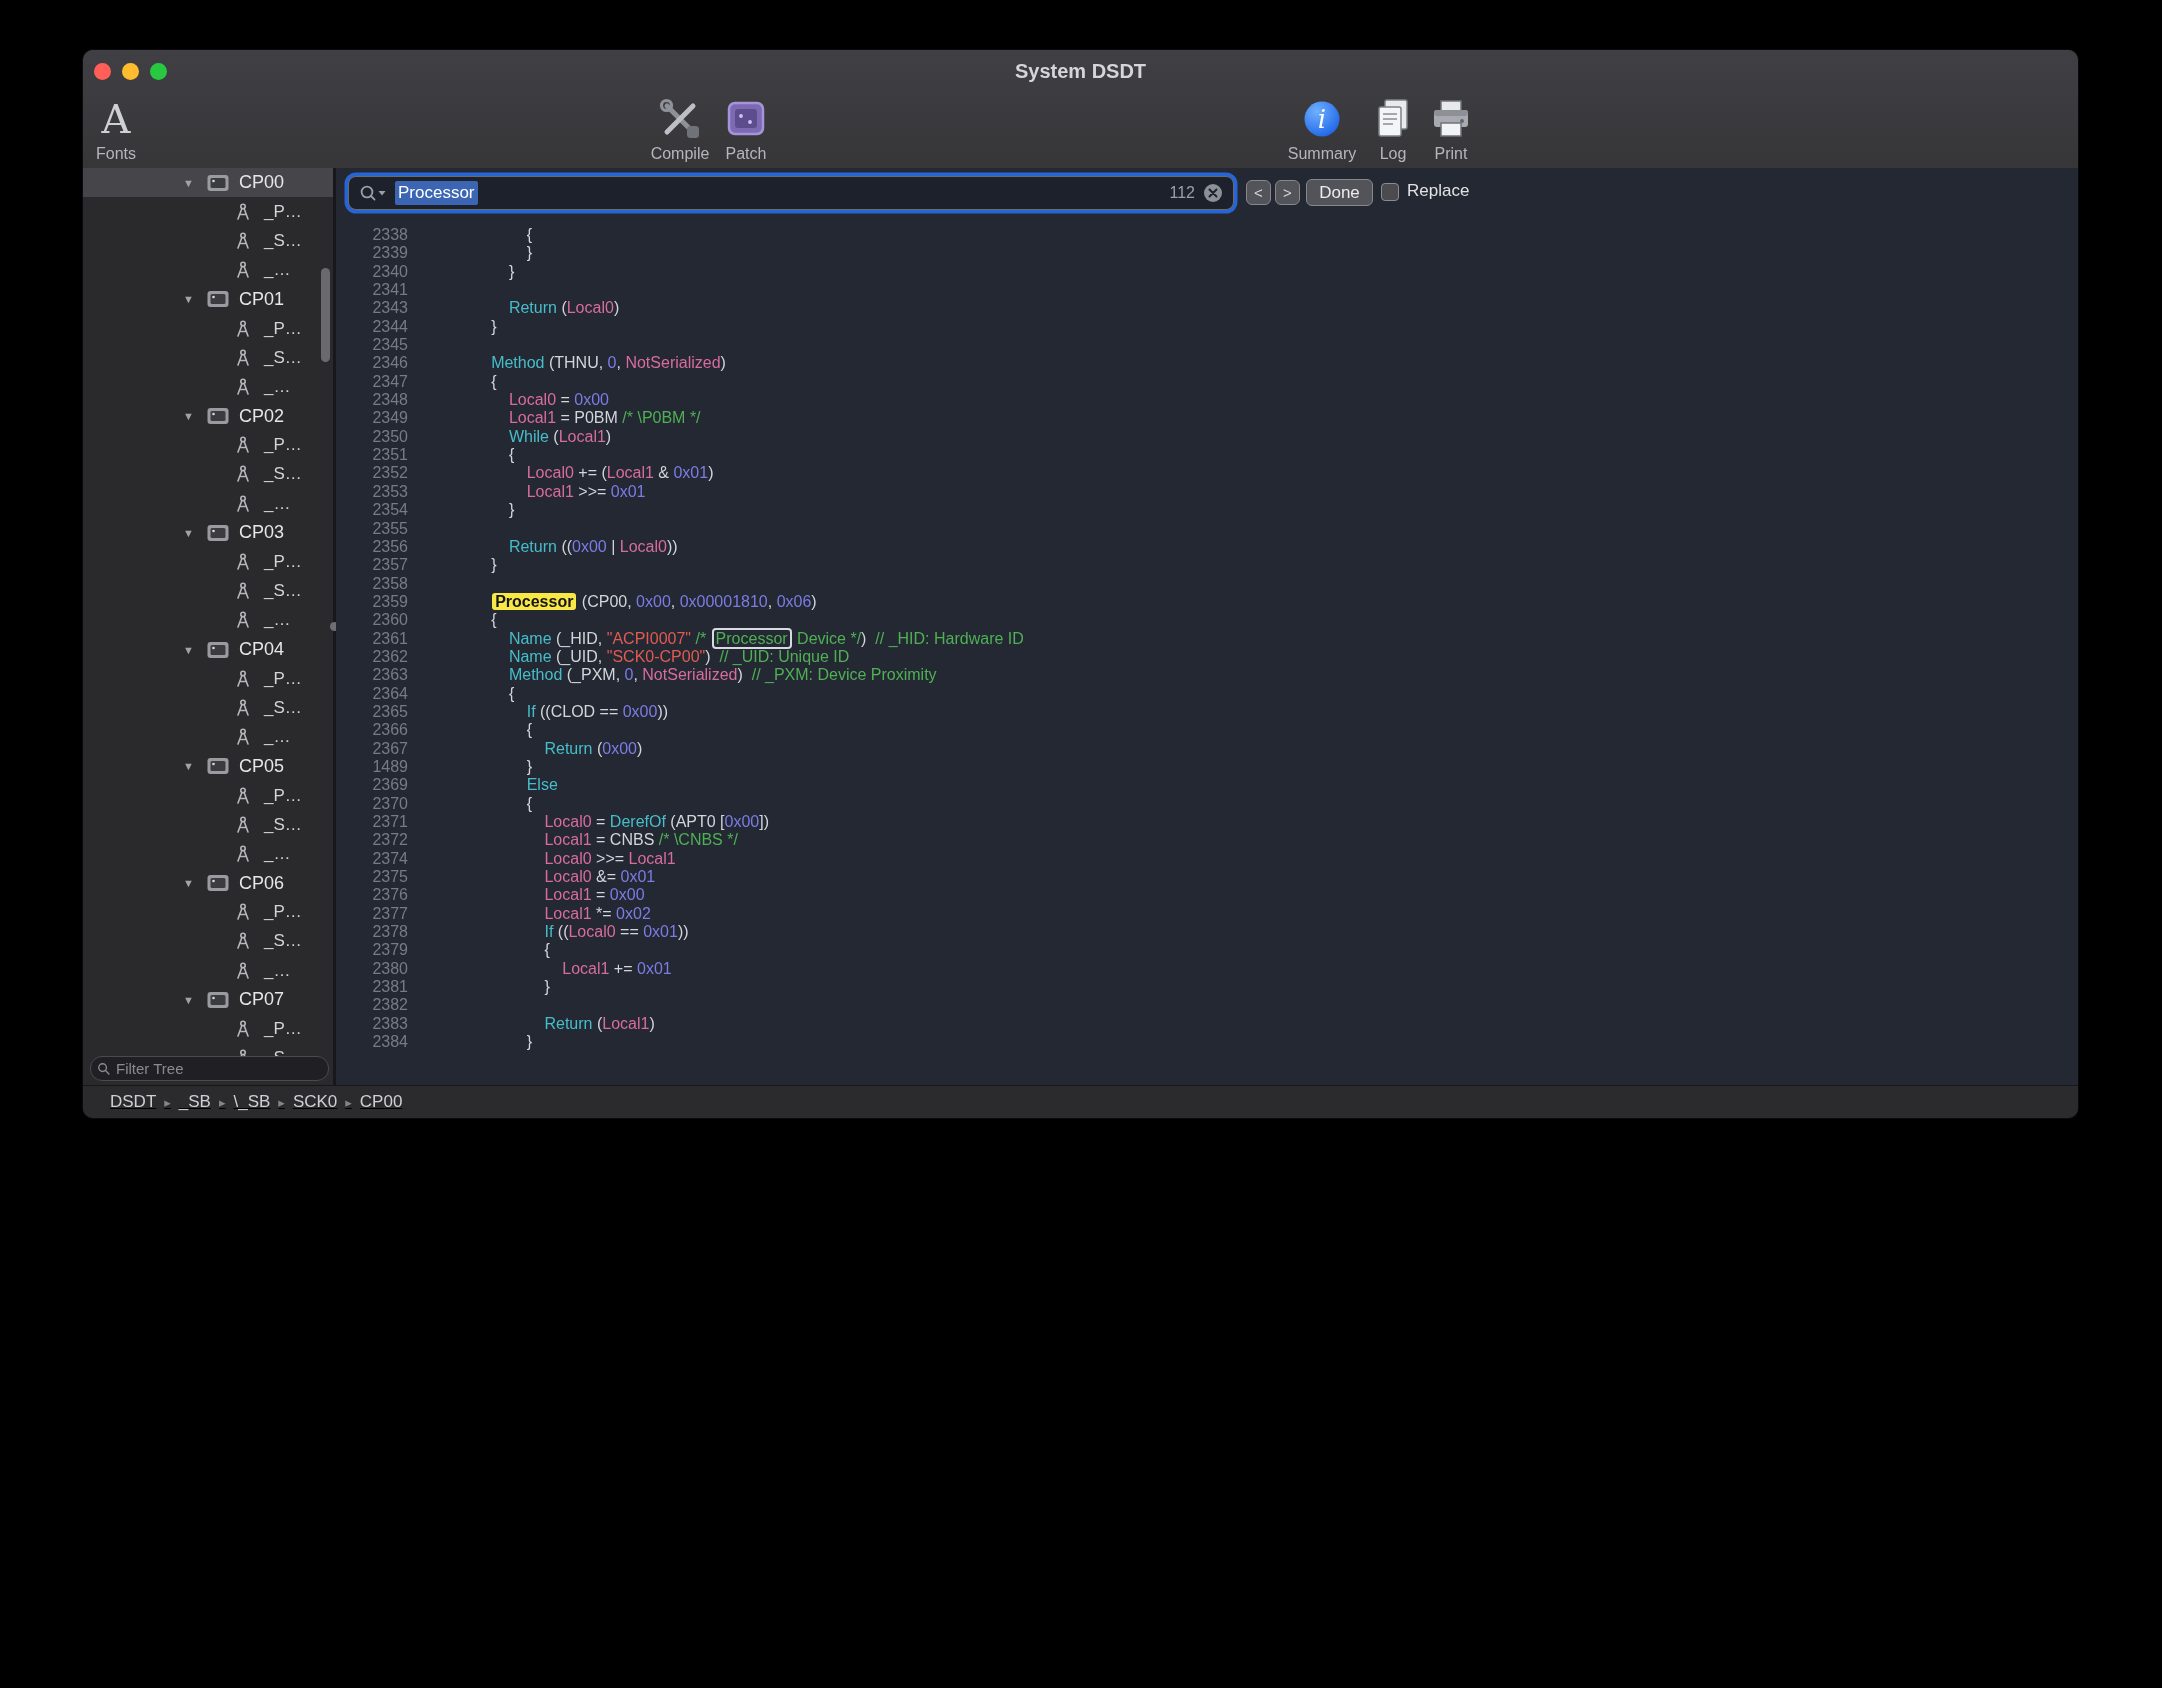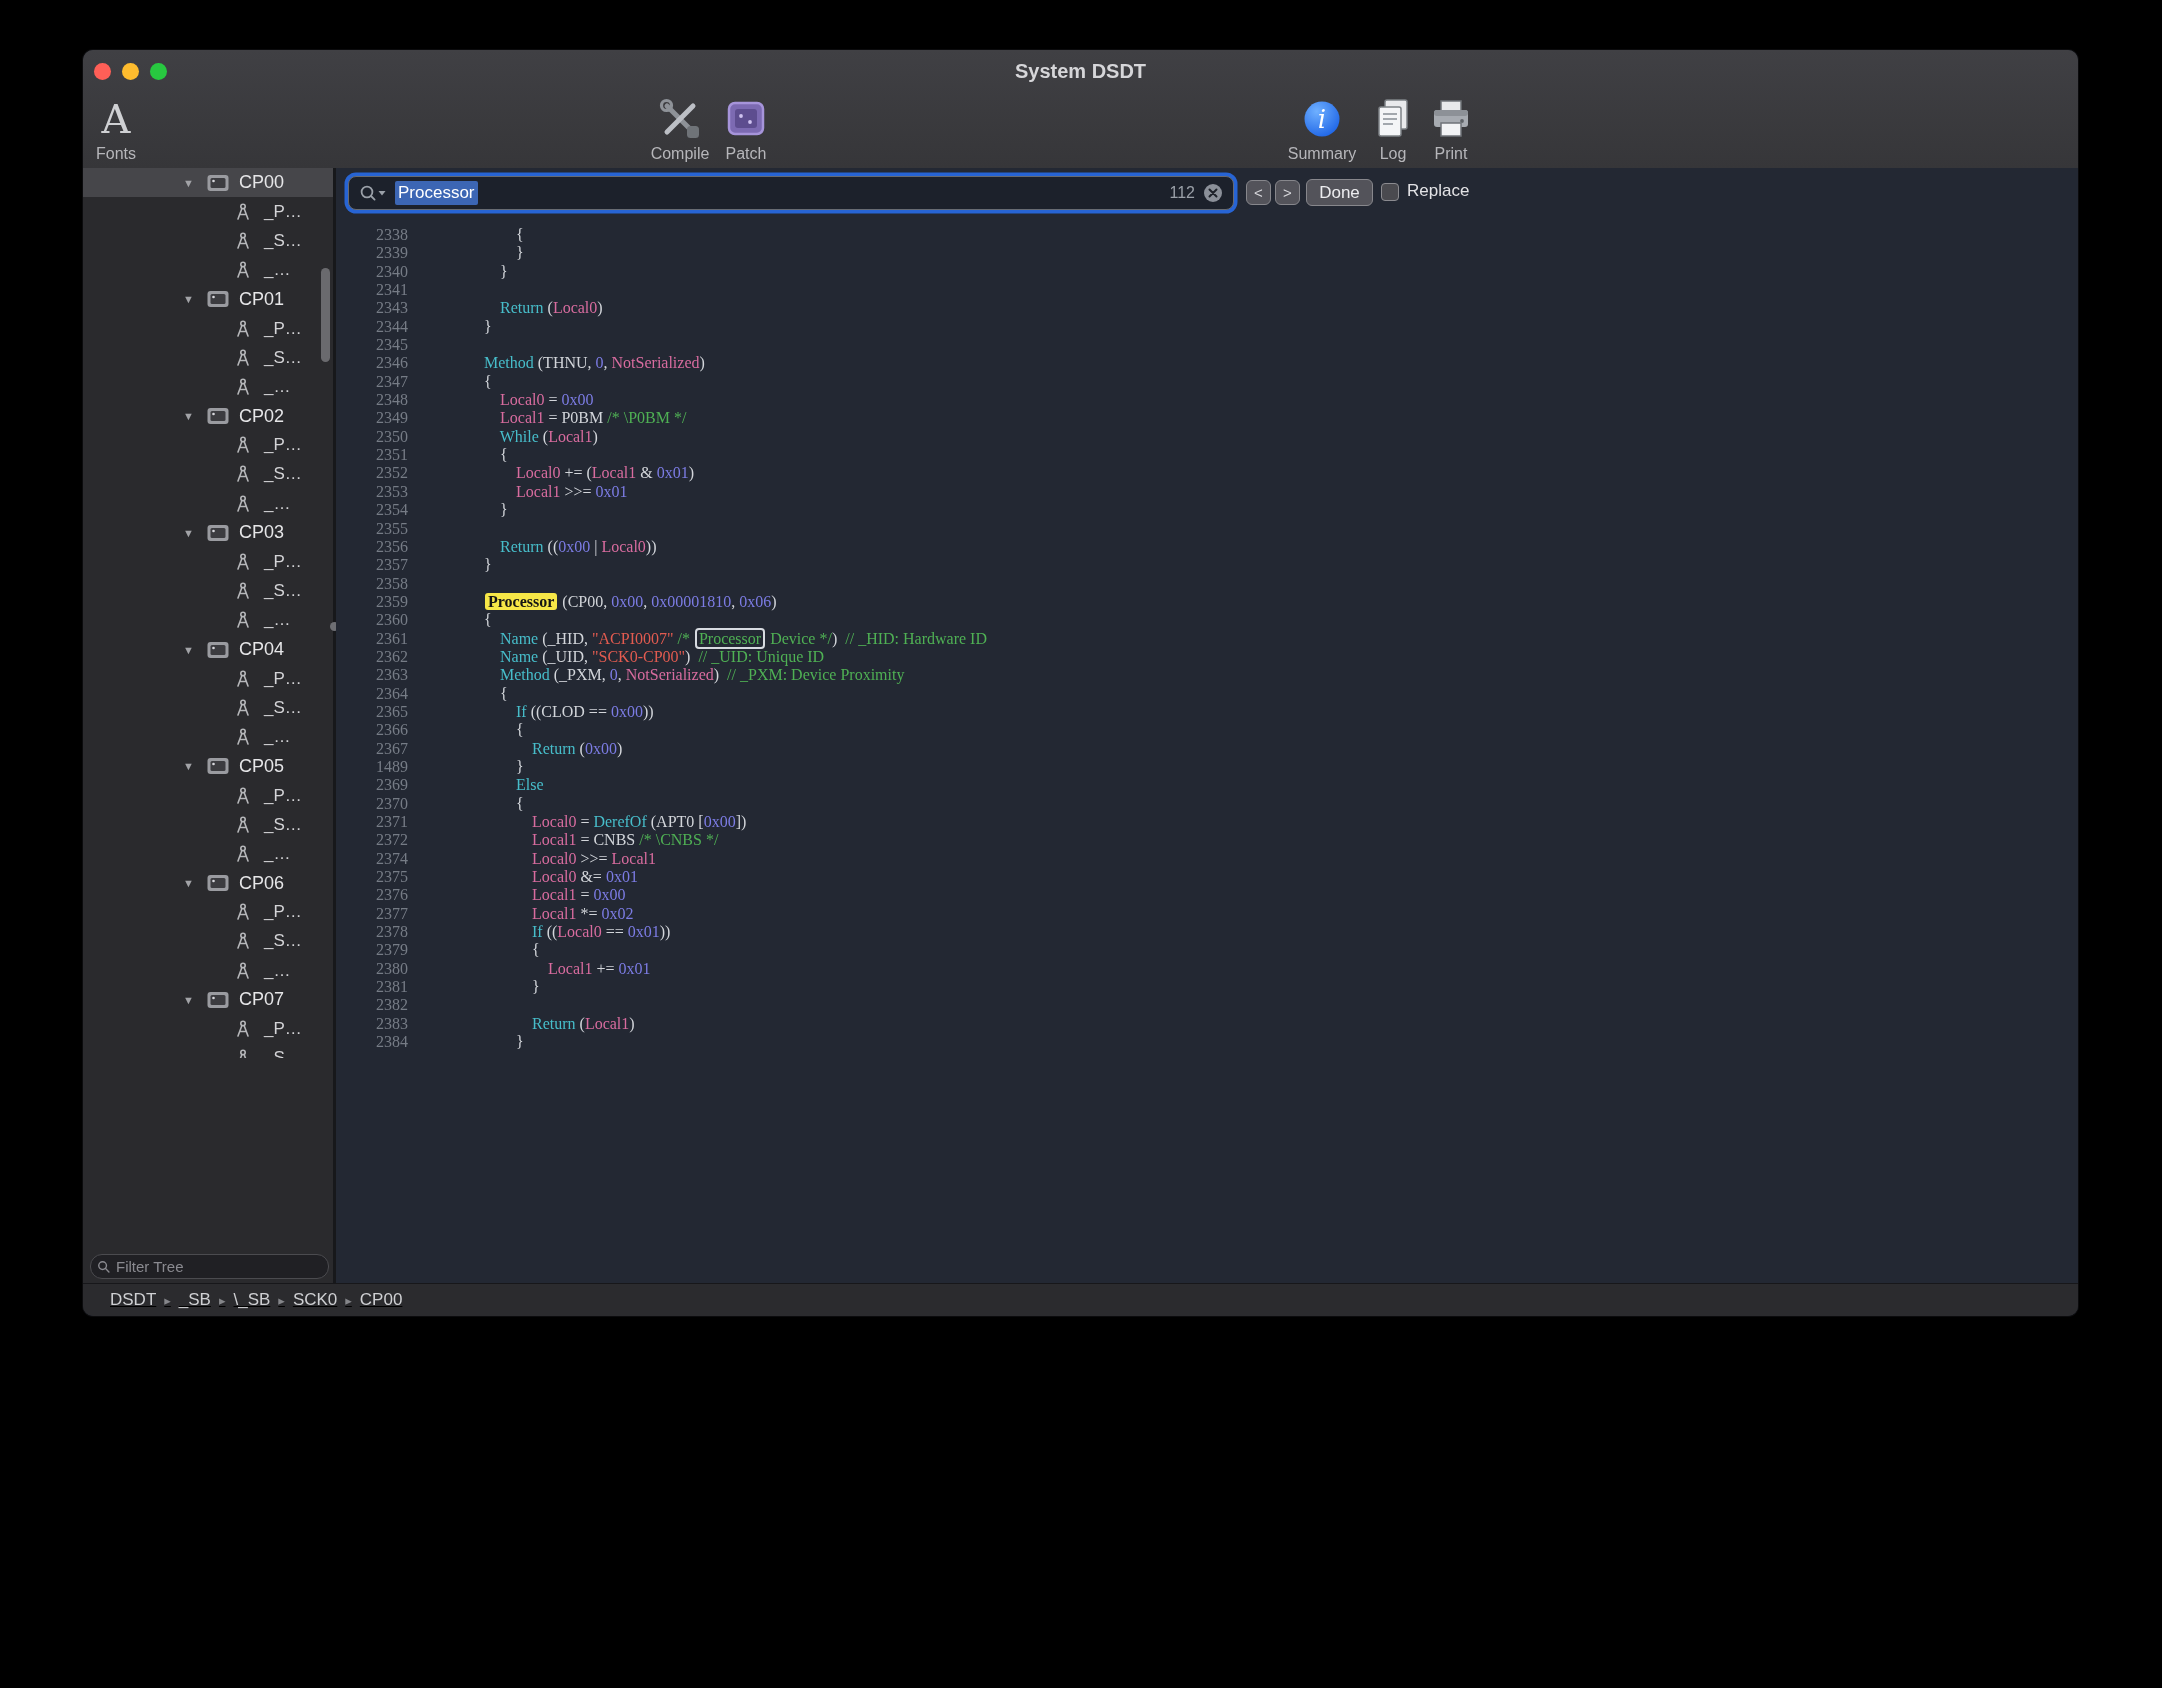--- a/index.html
+++ b/index.html
@@ -1,18 +1,18 @@
 <!DOCTYPE html>
 <html><head>
 <meta charset="utf-8">
 <style>
   html,body{margin:0;padding:0;}
   body{width:2162px;height:1688px;background:#000;position:relative;overflow:hidden;
        font-family:"Liberation Sans",sans-serif;}
-  .window{position:absolute;left:83px;top:50px;width:1995px;height:1266px;background:#232833;
+  .window{position:absolute;left:83px;top:50px;width:1995px;height:1068px;background:#232833;
           border-radius:10px;overflow:hidden;box-shadow:0 0 0 1px #0b0b0d,0 30px 70px rgba(0,0,0,.7);}
   
   .chrome{position:absolute;left:0;top:0;right:0;height:118px;
           background:linear-gradient(#404044,#363639);border-bottom:1px solid #141416;}
   .traffic-light{position:absolute;top:12.5px;width:17px;height:17px;border-radius:50%;}
   .win-title{position:absolute;top:10px;left:0;right:0;text-align:center;
              font-size:20px;font-weight:600;color:#d6d6d9;}
   .tb-item{position:absolute;top:42px;height:74px;display:flex;flex-direction:column;
            align-items:center;justify-content:flex-start;}
   .tb-icon{height:50px;display:flex;align-items:flex-end;justify-content:center;}
@@ -46,21 +46,21 @@
   .find-query{background:#3c66b4;color:#fff;font-size:17px;padding:2px 3px;border-radius:2px;}
   .find-count{margin-left:auto;color:#9aa0a8;font-size:16px;}
   .btnish{background:#53535a;border:1px solid #87878c;border-radius:6px;color:#d8d8dc;
           display:flex;align-items:center;justify-content:center;box-sizing:border-box;}
   .nav-prev{position:absolute;left:910px;top:12px;width:25px;height:25px;font-size:15px;}
   .nav-next{position:absolute;left:939px;top:12px;width:25px;height:25px;font-size:15px;}
   .done-btn{position:absolute;left:970px;top:11px;width:67px;height:27px;font-size:17px;color:#ececef;}
   .replace-cb{position:absolute;left:1045px;top:15px;width:18px;height:18px;background:#4a4a4f;
               border:1px solid #8b8b90;border-radius:4px;box-sizing:border-box;}
   .replace-label{position:absolute;left:1071px;top:13px;font-size:17px;color:#e2e2e5;}
-  .code{position:absolute;left:0;top:58px;right:0;font-family:Liberation Serif, serif;
+  .code{position:absolute;left:0;top:58px;right:0;font-family:Liberation Sans, sans-serif;
         font-size:16px;line-height:18.35px;}
   .cline{display:flex;}
   .ln{flex:0 0 72px;text-align:right;color:#767c86;white-space:pre;}
   .ctx{padding-left:12px;white-space:pre;}
   .tk-p{color:#d2d5da}
   .tk-k{color:#47bdca}
   .tk-l{color:#d86c9f}
   .tk-n{color:#7c7ce4}
   .tk-s{color:#e25b50}
   .tk-c{color:#4fb054}

